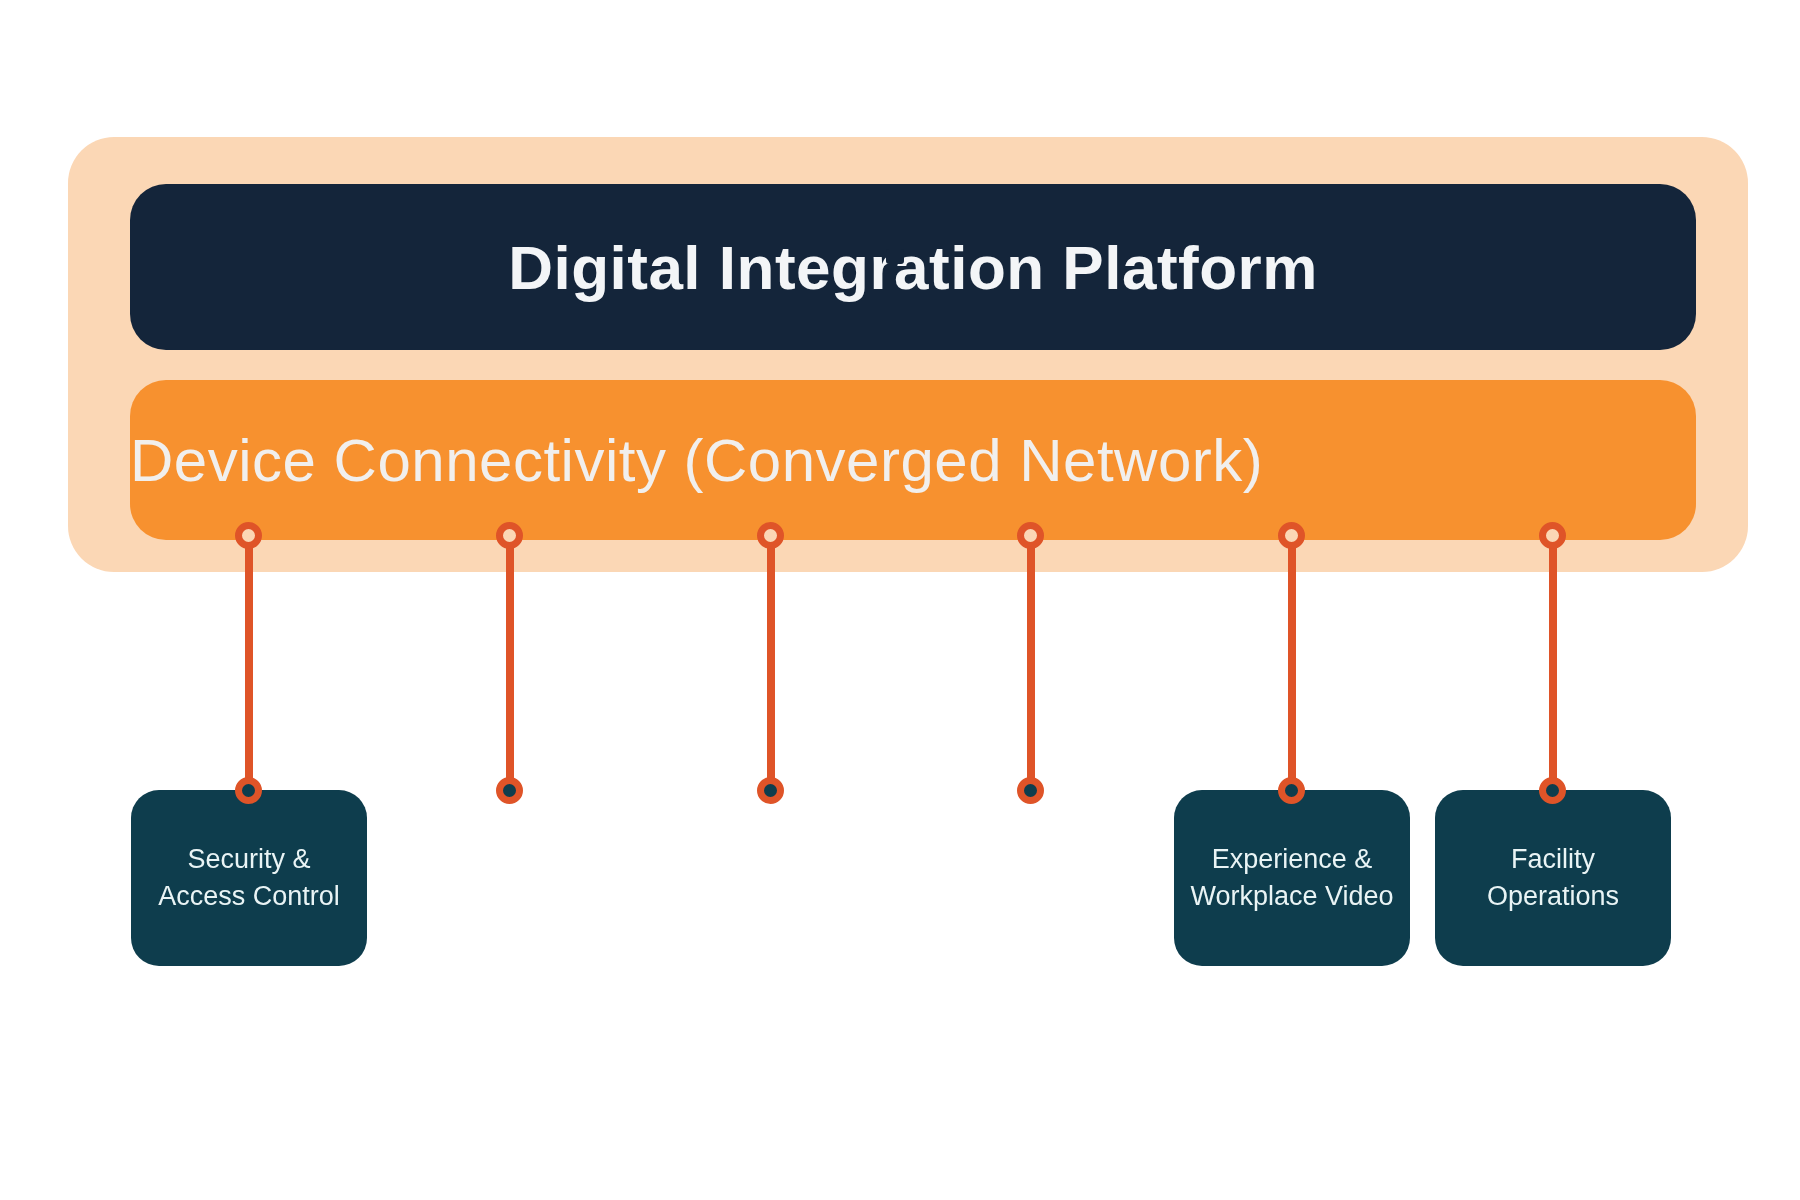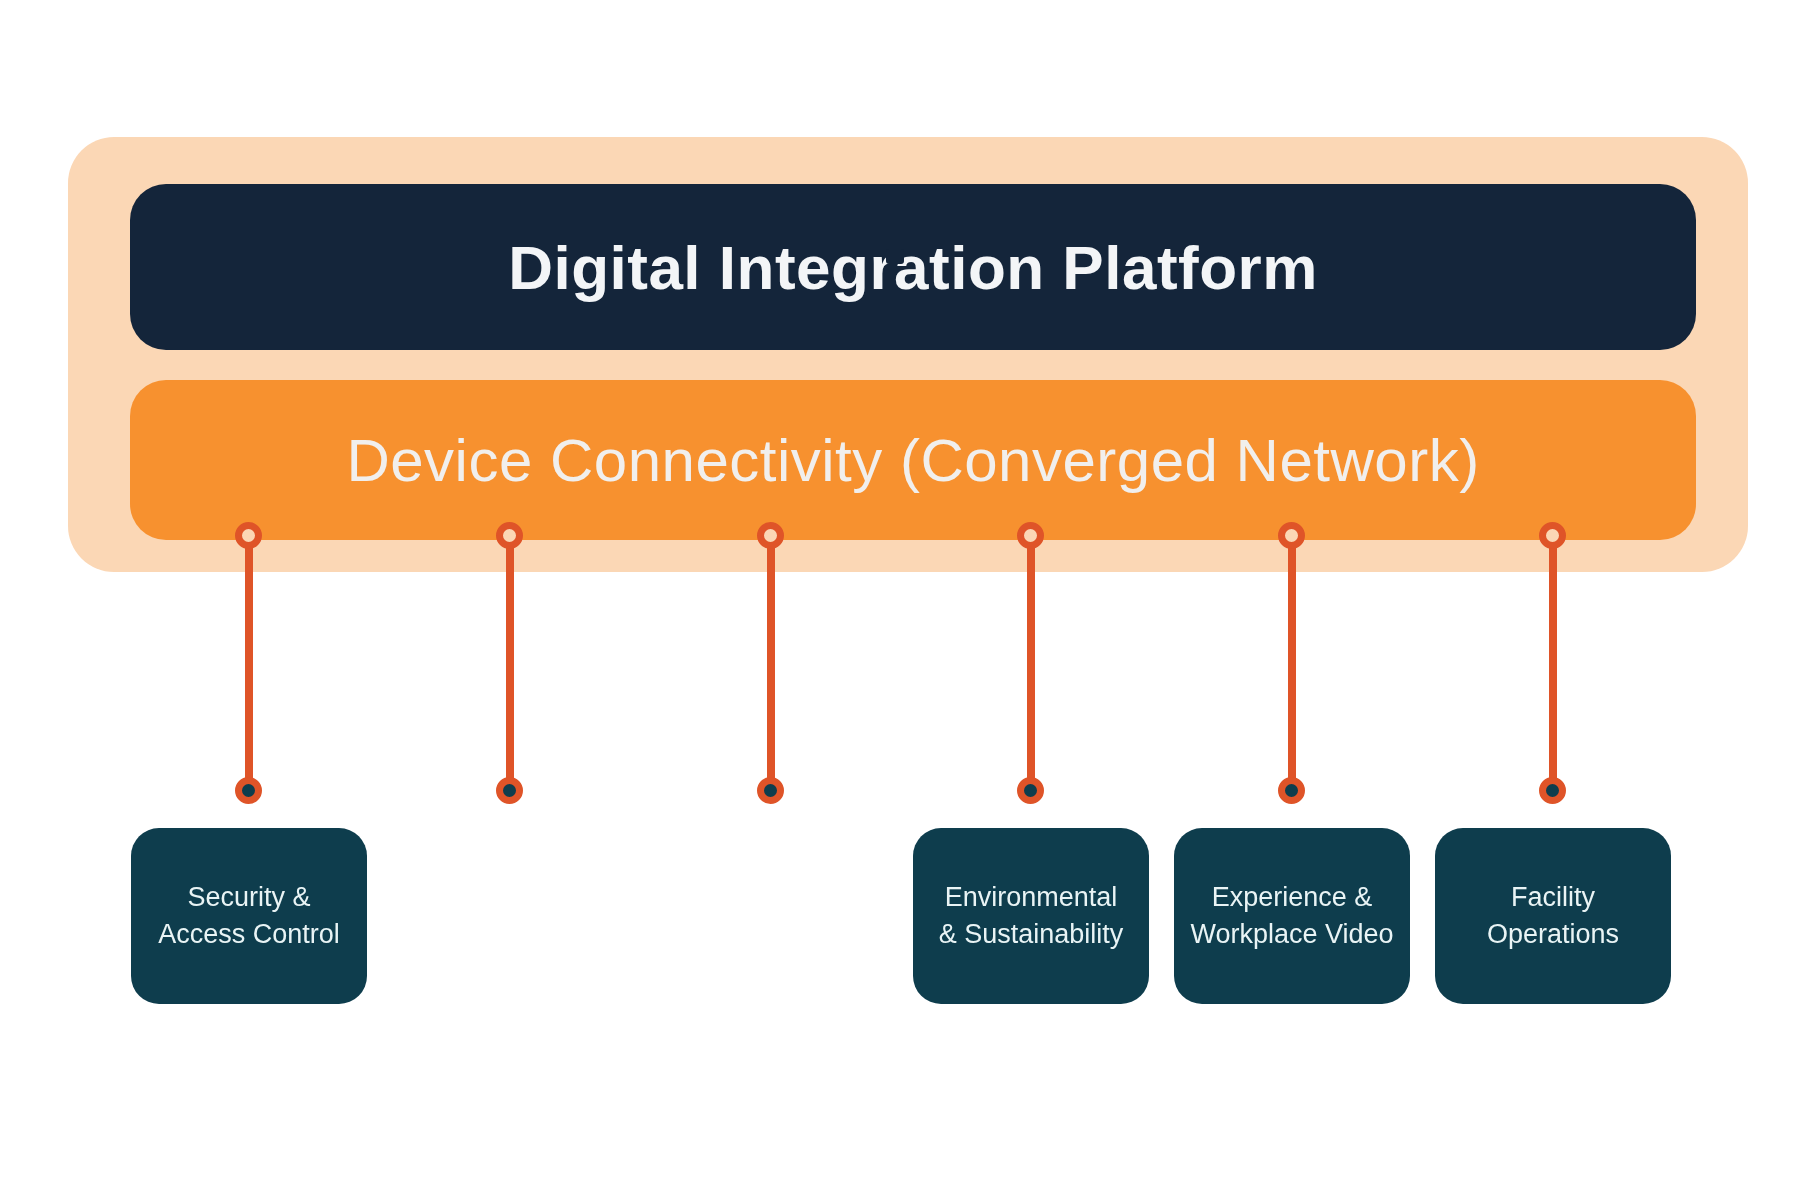--- a/index.html
+++ b/index.html
@@ -49,21 +49,21 @@
     z-index: 3;
   }
 
   
   .network-bar {
     position: absolute;
     left: 130px; top: 380px;
     width: 1566px; height: 160px;
     background: var(--network-bar-bg);
     border-radius: 36px;
-    display: flex; align-items: center; justify-content: center;
+    display: flex; align-items: center; 
     z-index: 2;
   }
   .network-bar .label {
     color: var(--network-bar-text);
     font-size: 60px;
     font-weight: 400;
     letter-spacing: 0.5px;
     white-space: nowrap;
   }
 
@@ -91,21 +91,20 @@
   .node-box {
     position: absolute;
     left: calc(var(--cx) - 118px);
     top: 790px;
     width: 236px; height: 176px;
     background: var(--node-bg);
     border-radius: 28px;
     display: flex; flex-direction: column;
     align-items: center; justify-content: center;
     z-index: 3;
-    margin-top: 38px;
   }
   .node-box .line {
     color: var(--node-text);
     font-size: 27px;
     line-height: 37px;
     font-weight: 400;
     white-space: nowrap;
   }
 </style>
 </head>
@@ -143,24 +142,20 @@
   <div class="column" style="--cx:771px">
     <div class="col-line"></div>
     <div class="ring ring-top"></div>
     <div class="ring ring-bottom"></div>
   </div>
 
   <div class="column" style="--cx:1031px">
     <div class="col-line"></div>
     <div class="ring ring-top"></div>
     <div class="ring ring-bottom"></div>
-    <div class="node-box">
-      <span class="line">Environmental</span>
-      <span class="line">&amp; Sustainability</span>
-    </div>
   </div>
 
   <div class="column" style="--cx:1292px">
     <div class="col-line"></div>
     <div class="ring ring-top"></div>
     <div class="ring ring-bottom"></div>
     <div class="node-box">
       <span class="line">Experience &amp;</span>
       <span class="line">Workplace Video</span>
     </div>

